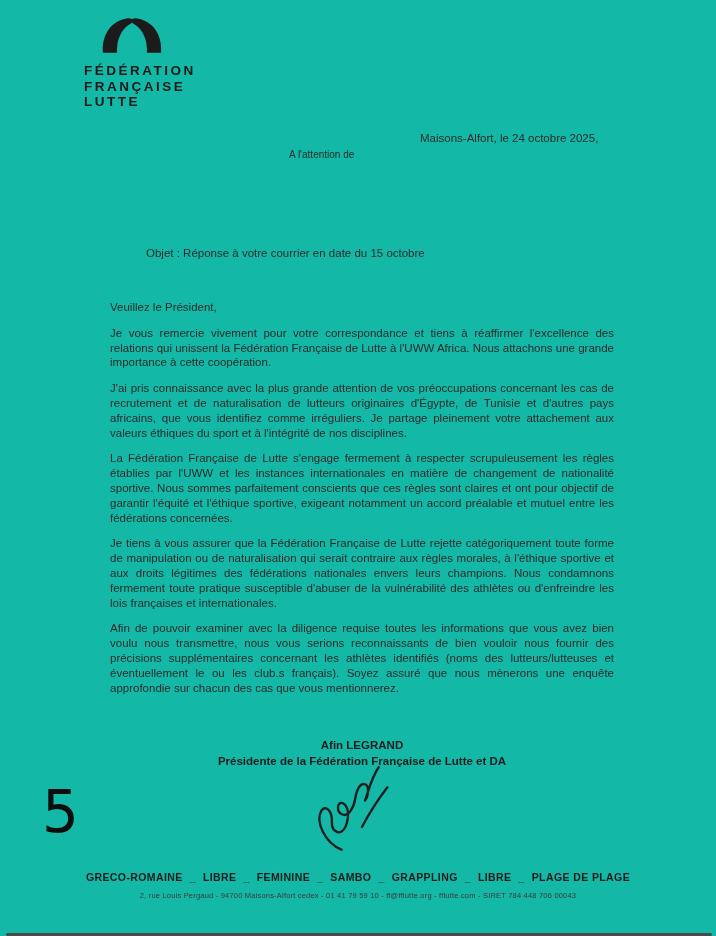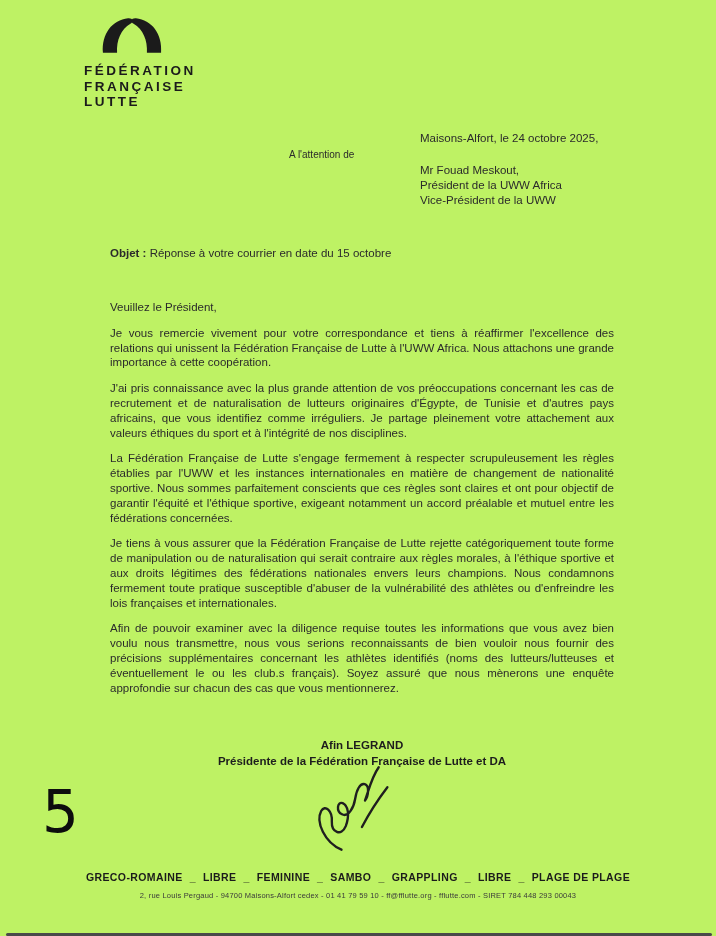--- a/index.html
+++ b/index.html
@@ -1,28 +1,28 @@
 <!DOCTYPE html>
 <html><head>
 <meta charset="utf-8">
 <style>
   html,body{margin:0;padding:0;}
   body{width:716px;height:936px;background:#e8e8e8;font-family:"Liberation Sans",sans-serif;}
-  .page{position:relative;width:716px;height:936px;background:#bef264;overflow:hidden;color:#2b2b2b;}
+  .page{position:relative;width:716px;height:936px;background:#14b8a6;overflow:hidden;color:#2b2b2b;}
 
   .logo{position:absolute;left:84px;top:12px;}
   .logo-mark{margin-left:12px;margin-bottom:3px;}
   .logo-text{font-weight:bold;font-size:13.5px;letter-spacing:2.5px;line-height:15.5px;color:#1b1b1b;}
 
   .dateline{position:absolute;left:420px;top:132px;font-size:11.5px;}
   .attention{position:absolute;left:289px;top:149px;font-size:10px;}
   .recipient{position:absolute;left:420px;top:163px;font-size:11.5px;line-height:15px;}
 
   .subject{position:absolute;left:110px;top:247px;font-size:11.5px;}
-  .subject .lbl{font-weight:bold;}
+  .subject .lbl{font-weight:normal;margin-left:36px;}
 
   .body-text{position:absolute;left:110px;top:300px;width:504px;font-size:11.5px;line-height:14.8px;text-align:justify;}
   .body-text p{margin:0 0 11px 0;}
   .salutation{text-align:left;}
   .closing{text-align:left;margin-top:2px;}
 
   .sig-block{position:absolute;left:110px;top:737px;width:504px;text-align:center;font-weight:bold;font-size:11.5px;line-height:16px;color:#1d1d1d;}
 
   .sig-scribble{position:absolute;left:305px;top:778px;transform:rotate(-36deg);}
 
@@ -49,25 +49,20 @@
     <div class="logo-text">
       <div>FÉDÉRATION</div>
       <div>FRANÇAISE</div>
       <div>LUTTE</div>
     </div>
   </div>
 
   <div class="dateline">Maisons-Alfort, le 24 octobre 2025,</div>
 
   <div class="attention">A l'attention de</div>
-  <div class="recipient">
-    <div>Mr Fouad Meskout,</div>
-    <div>Président de la UWW Africa</div>
-    <div>Vice-Président de la UWW</div>
-  </div>
 
   <div class="subject">
     <span class="lbl">Objet :</span>
     <span>Réponse à votre courrier en date du 15 octobre</span>
   </div>
 
   <div class="body-text">
     <p class="salutation">Veuillez le Président,</p>
     <p>Je vous remercie vivement pour votre correspondance et tiens à réaffirmer l'excellence des relations qui unissent la Fédération Française de Lutte à l'UWW Africa. Nous attachons une grande importance à cette coopération.</p>
     <p>J'ai pris connaissance avec la plus grande attention de vos préoccupations concernant les cas de recrutement et de naturalisation de lutteurs originaires d'Égypte, de Tunisie et d'autres pays africains, que vous identifiez comme irréguliers. Je partage pleinement votre attachement aux valeurs éthiques du sport et à l'intégrité de nos disciplines.</p>
@@ -89,17 +84,17 @@
       </g>
     </svg>
   </div>
 
   <div class="page-num">5</div>
 
   <div class="footer-disciplines">
     <span>GRECO-ROMAINE</span><span class="sep">_</span><span>LIBRE</span><span class="sep">_</span><span>FEMININE</span><span class="sep">_</span><span>SAMBO</span><span class="sep">_</span><span>GRAPPLING</span><span class="sep">_</span><span>LIBRE</span><span class="sep">_</span><span>PLAGE DE PLAGE</span>
   </div>
 
-  <div class="footer-address">2, rue Louis Pergaud - 94700 Maisons-Alfort cedex - 01 41 79 59 10 - ff@fflutte.org - fflutte.com - SIRET 784 448 293 00043</div>
+  <div class="footer-address">2, rue Louis Pergaud - 94700 Maisons-Alfort cedex - 01 41 79 59 10 - ff@fflutte.org - fflutte.com - SIRET 784 448 706 00043</div>
 
   <div class="scan-edge"></div>
 
 </div>
 
 </body></html>

